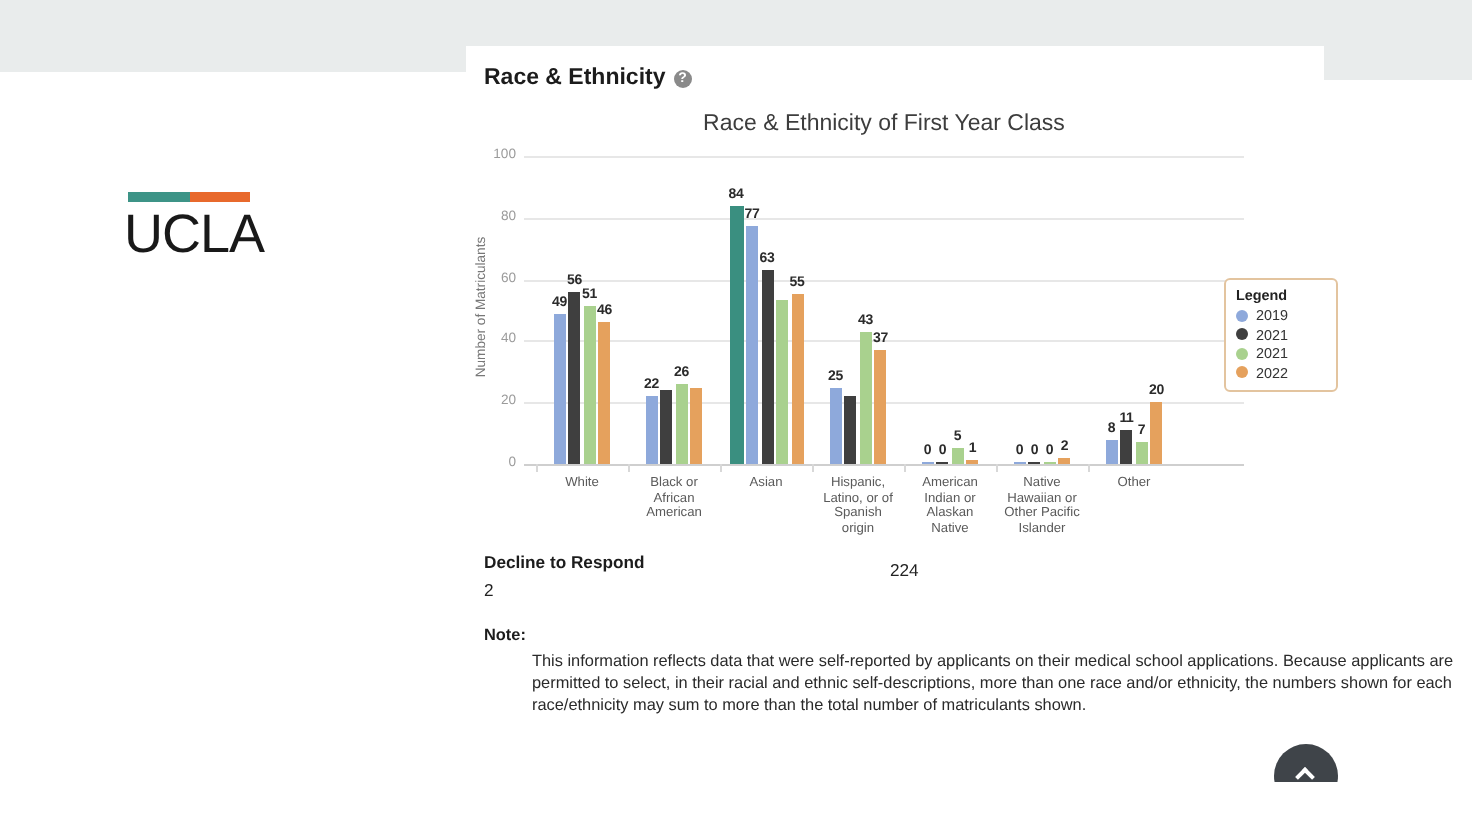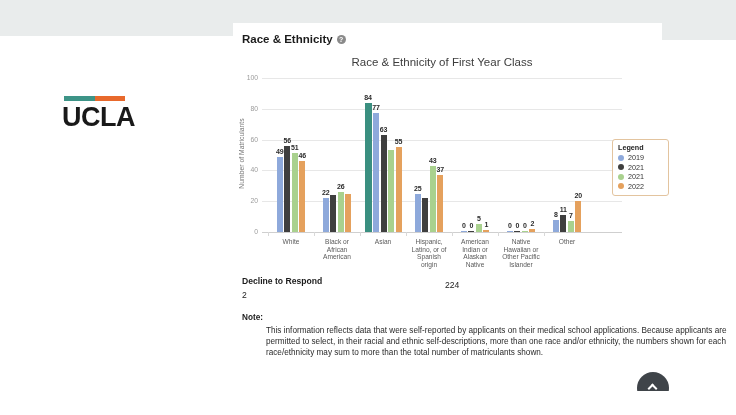--- a/index.html
+++ b/index.html
@@ -9,21 +9,21 @@
 
   .gray { position:absolute; background:#E9ECEC; }
   .gray-strip { left:0; top:0; width:736px; height:23px; }
   .gray-left  { left:0; top:0; width:233px; height:36px; }
   .gray-right { left:662px; top:0; width:74px; height:40px; }
 
   
   .brand-bar { position:absolute; left:64px; top:96px; width:61px; height:5px; display:flex; }
   .brand-bar .teal { flex:1; }
   .brand-bar .orange { flex:1; }
-  .brand-name { position:absolute; left:62px; top:102px; font-size:27px; font-weight:700; letter-spacing:-0.5px; color:#191919; }
+  .brand-name { position:absolute; left:62px; top:102px; font-size:27px; font-weight:400; letter-spacing:-0.5px; color:#191919; }
 
   
   .section-heading { position:absolute; left:242px; top:33px; font-size:11.5px; font-weight:700; color:#1c1c1c; }
   .help-icon { display:inline-block; width:9px; height:9px; border-radius:50%; background:#8a8a8a; color:#fff;
                font-size:7px; font-weight:700; line-height:9px; text-align:center; margin-left:4px; vertical-align:1px; }
 
   
   #chart { position:absolute; left:0; top:0; width:736px; height:330px; }
   .chart-title { position:absolute; left:262px; top:56px; width:360px; text-align:center;
                  font-size:11.5px; font-weight:500; color:#3d3d3d; }

